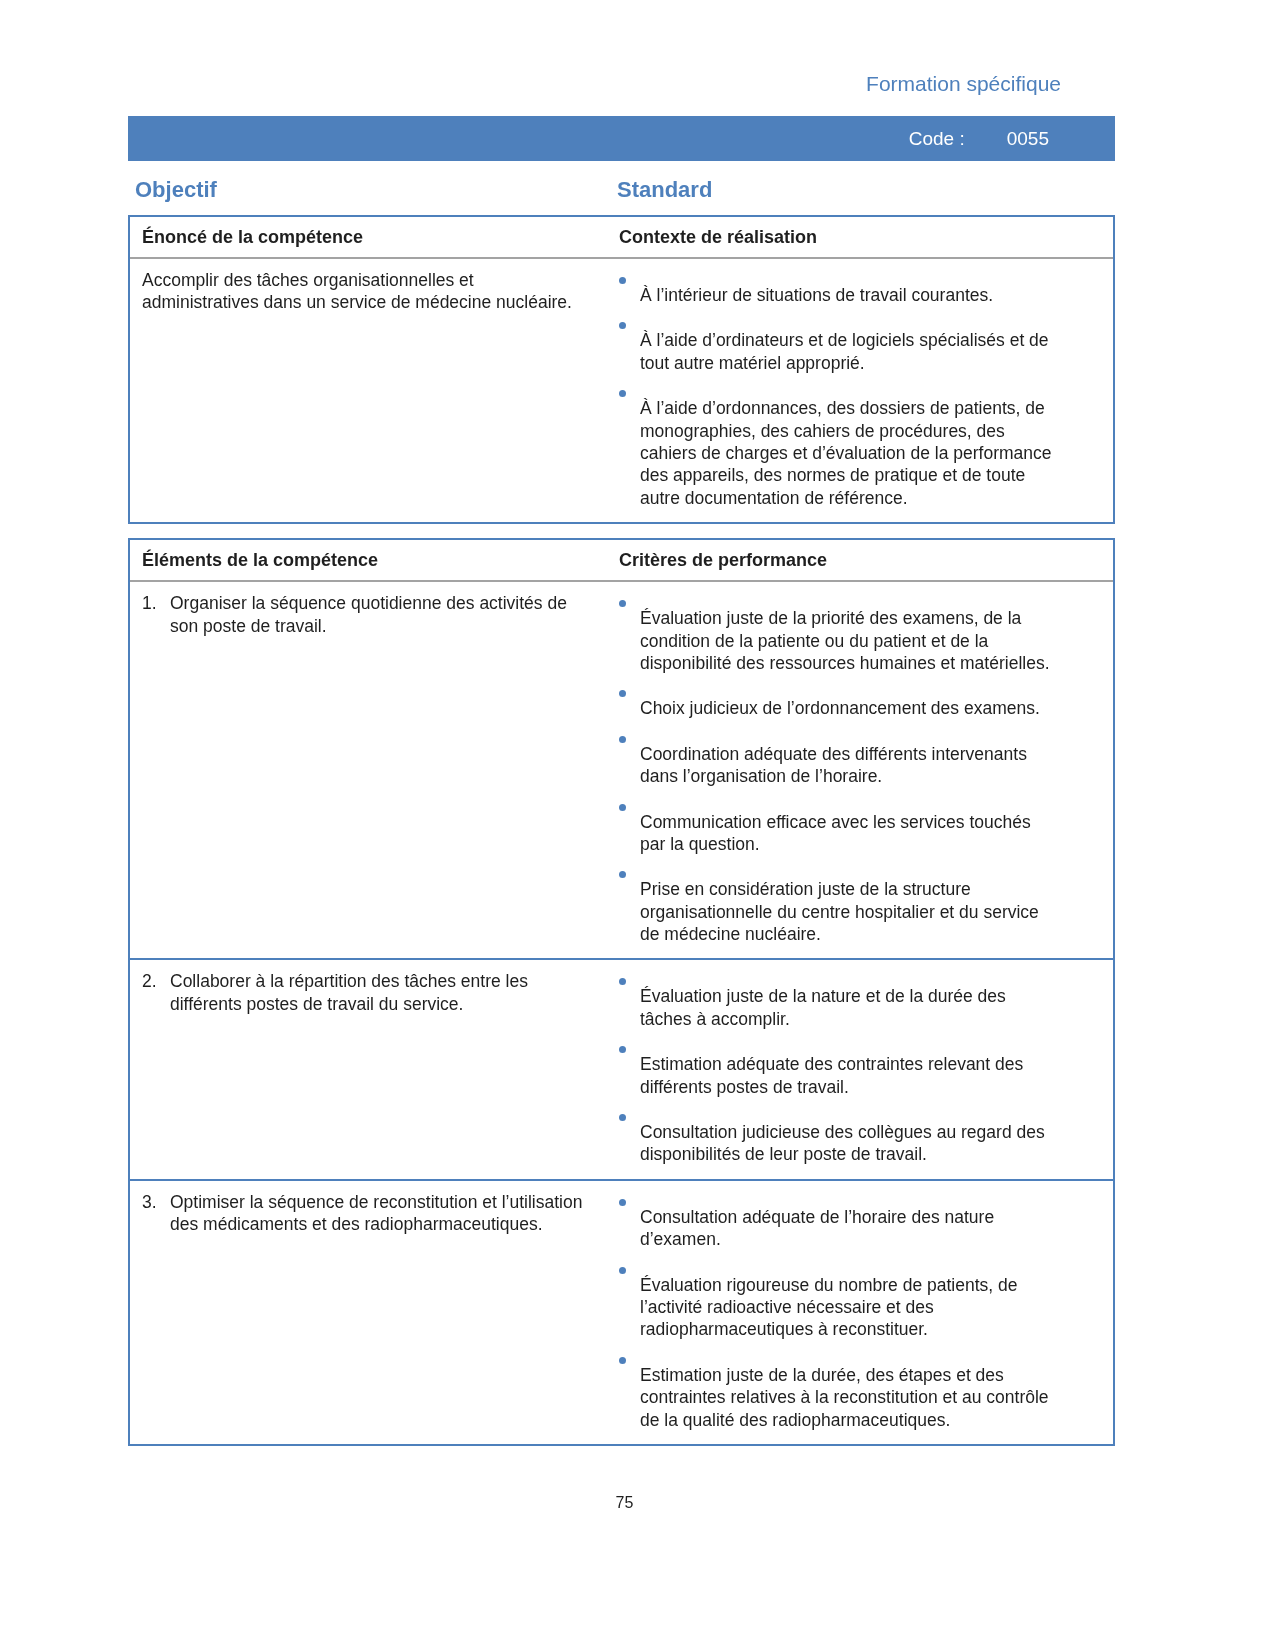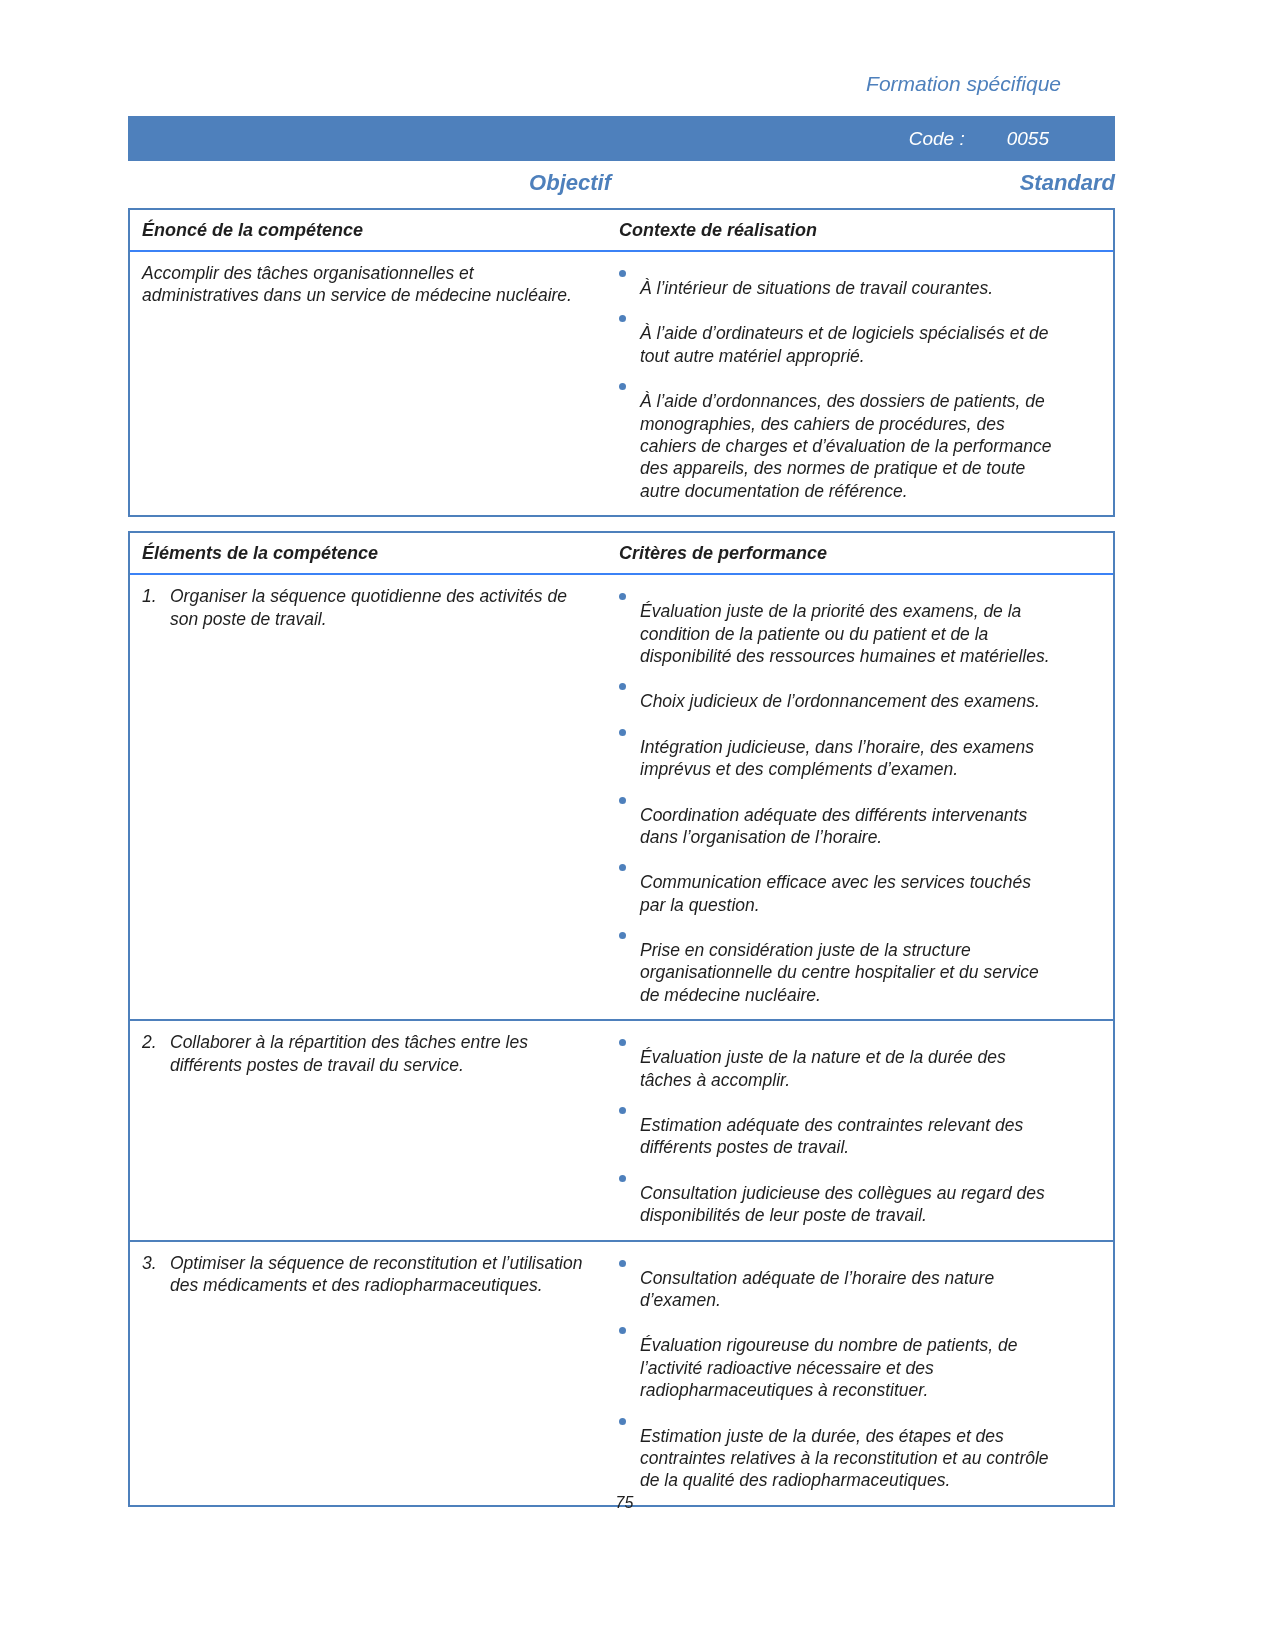--- a/index.html
+++ b/index.html
@@ -7,21 +7,20 @@
   body {
     width: 1275px; height: 1650px;
     font-family: "Liberation Sans", sans-serif;
     color: #1f1f1f;
   }
   .page {
     position: relative;
     width: 1249px; height: 1650px;
     padding: 72px 134px 0 128px;
     background: #ffffff;
-    font-style: italic;
   }
   .top-label {
     text-align: right;
     color: #4e80bc;
     font-size: 21px;
     padding-right: 54px;
     margin-bottom: 20px;
   }
   .code-banner {
     background: #4e80bc;
@@ -30,42 +29,41 @@
     align-items: center;
     justify-content: flex-end;
     gap: 42px;
     color: #ffffff;
     font-size: 19px;
     padding-right: 66px;
   }
   .col-titles {
     display: grid;
     grid-template-columns: 483px 1fr;
-    margin-top: 9px;
+    margin-top: 16px;
     margin-bottom: 12px;
-    text-align: right;
   }
   .col-title {
     color: #4e80bc;
     font-weight: bold;
     font-size: 22px;
   }
   .col-title.left { padding-left: 7px; }
   .col-title.right { padding-left: 6px; }
 
   .box {
     border: 2.5px solid #4e80bc;
     margin-bottom: 14px;
     background: #ffffff;
   }
   .box-row {
     display: grid;
     grid-template-columns: 483px 1fr;
   }
-  .header-row { border-bottom: 2px solid #3b82f6; }
+  .header-row { border-bottom: 2px solid #a3a3a3; }
   .body-row + .body-row { border-top: 2px solid #4e80bc; }
 
   .cell {
     font-size: 17.5px;
     line-height: 1.28;
   }
   .left-cell  { padding: 10px 30px 13px 12px; }
   .right-cell { padding: 10px 58px 13px 6px; }
   .header-cell {
     font-weight: bold;
@@ -161,24 +159,20 @@
         <div class="bullet-item">
           <span class="bullet"></span>
           <span class="bullet-text">Évaluation juste de la priorité des examens, de la condition de la patiente ou du patient et de la disponibilité des ressources humaines et matérielles.</span>
         </div>
         <div class="bullet-item">
           <span class="bullet"></span>
           <span class="bullet-text">Choix judicieux de l’ordonnancement des examens.</span>
         </div>
         <div class="bullet-item">
           <span class="bullet"></span>
-          <span class="bullet-text">Intégration judicieuse, dans l’horaire, des examens imprévus et des compléments d’examen.</span>
-        </div>
-        <div class="bullet-item">
-          <span class="bullet"></span>
           <span class="bullet-text">Coordination adéquate des différents intervenants dans l’organisation de l’horaire.</span>
         </div>
         <div class="bullet-item">
           <span class="bullet"></span>
           <span class="bullet-text">Communication efficace avec les services touchés par la question.</span>
         </div>
         <div class="bullet-item">
           <span class="bullet"></span>
           <span class="bullet-text">Prise en considération juste de la structure organisationnelle du centre hospitalier et du service de médecine nucléaire.</span>
         </div>

